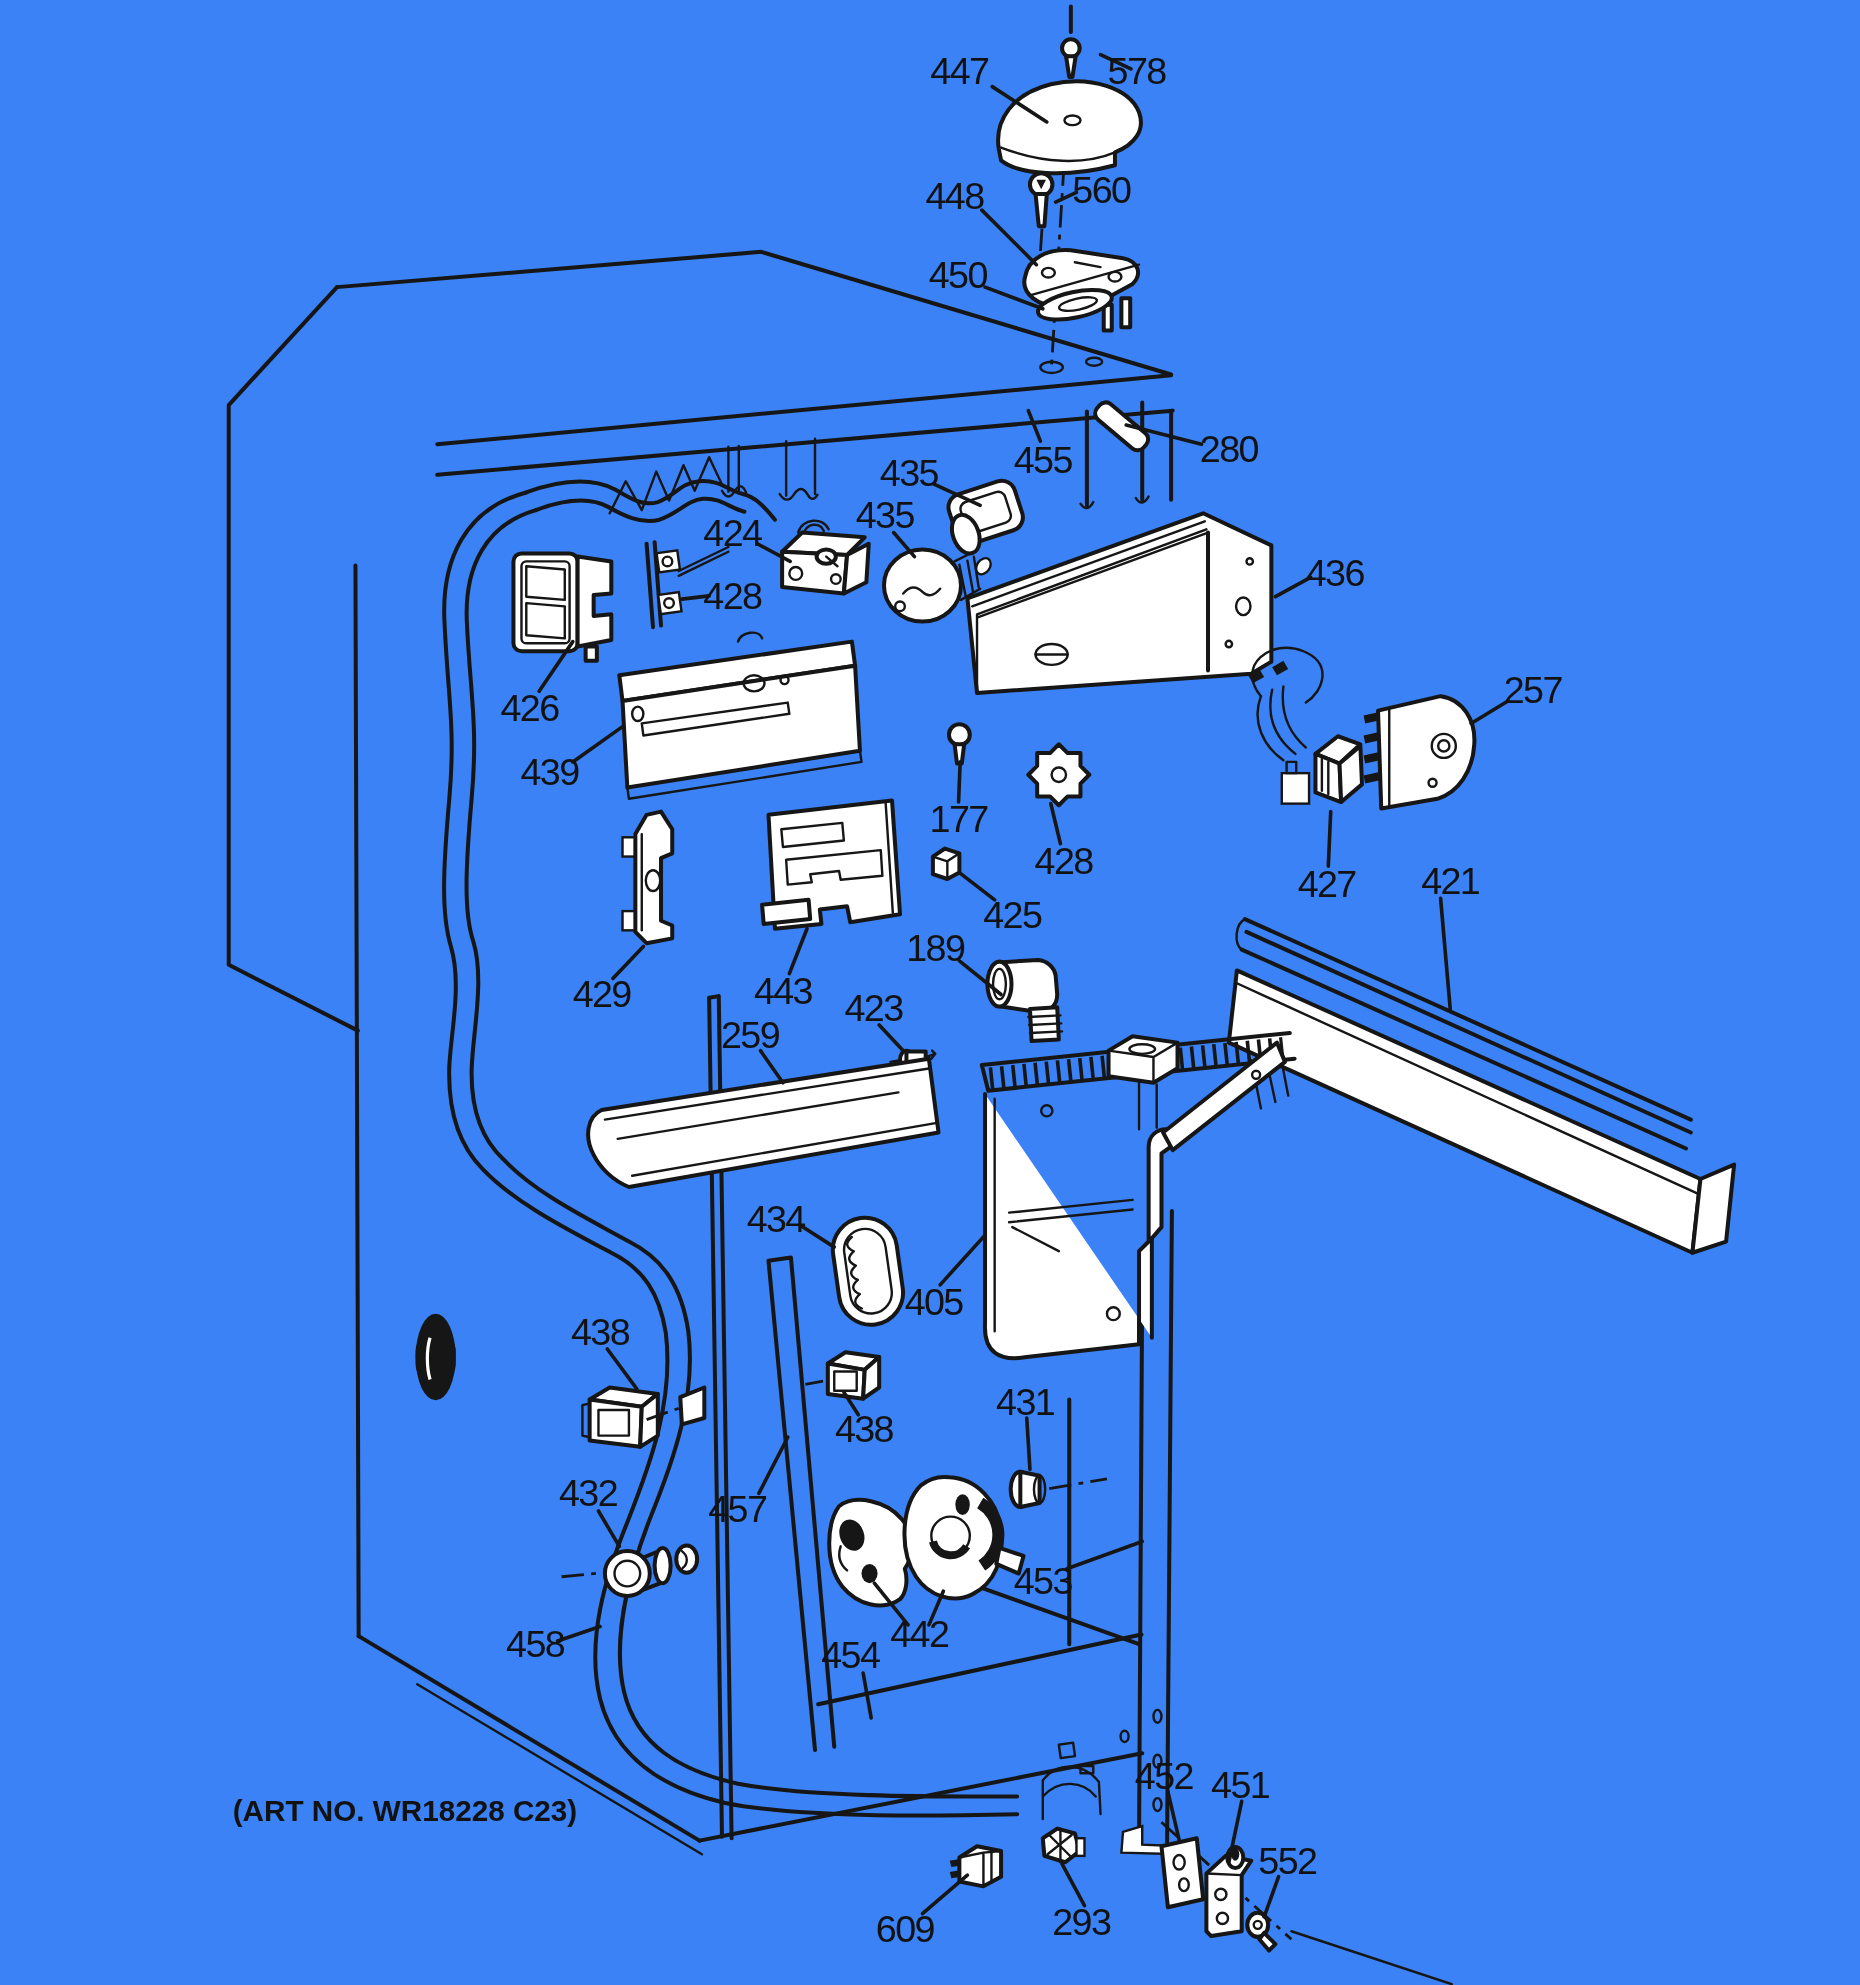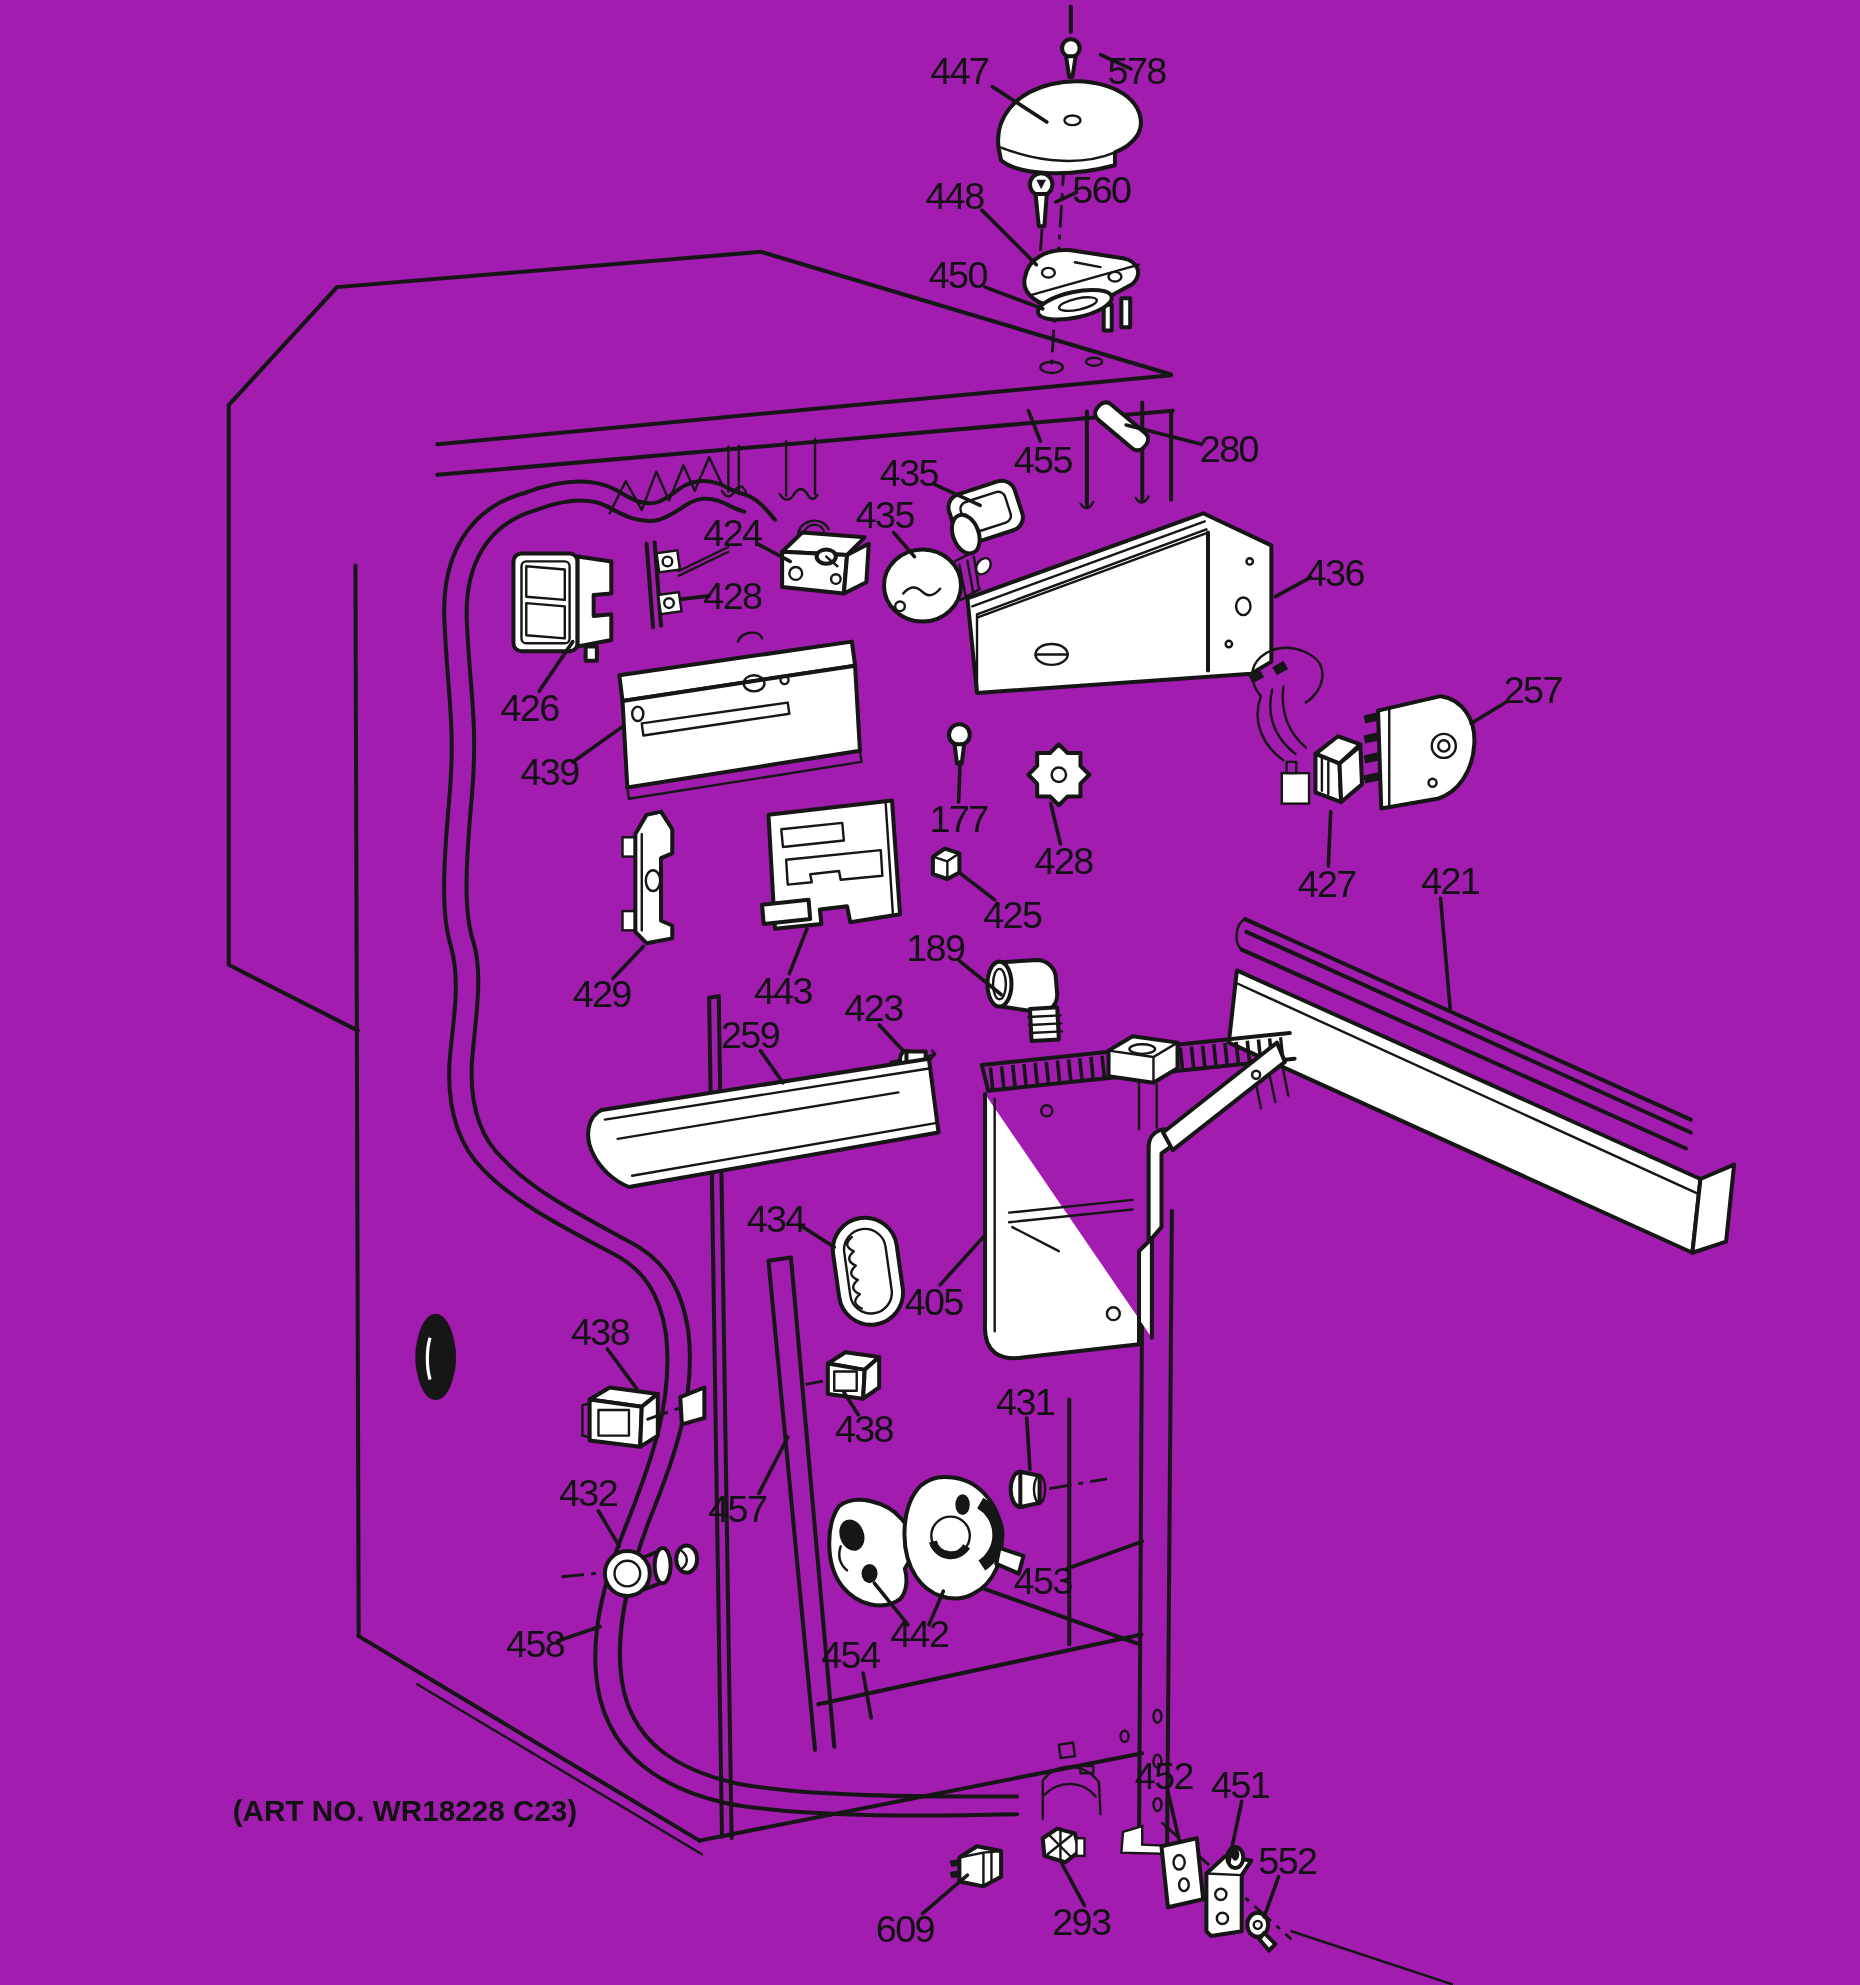--- a/index.html
+++ b/index.html
@@ -1,17 +1,17 @@
 <!DOCTYPE html>
 <html style="font-size:13px"><head>
 <meta charset="utf-8">
 <title>Parts Diagram</title>
 <style>
   html,body{margin:0;padding:0;background:#ffffff;}
-  .stage{position:relative;width:1861px;height:1985px;background:#a21caf;overflow:hidden;}
+  .stage{position:relative;width:1861px;height:1985px;background:#3b82f6;overflow:hidden;}
   svg{position:absolute;left:0;top:0;width:100%;height:100%;}
   .s  {stroke:#161616;stroke-width:5;fill:none;stroke-linejoin:round;stroke-linecap:round;}
   .sw {stroke:#161616;stroke-width:5;fill:#ffffff;stroke-linejoin:round;stroke-linecap:round;}
   .t  {stroke:#161616;stroke-width:3;fill:none;stroke-linejoin:round;stroke-linecap:round;}
   .tw {stroke:#161616;stroke-width:3;fill:#ffffff;}
   .f  {fill:#161616;stroke:none;}
   .dd {stroke:#161616;stroke-width:3.5;fill:none;stroke-dasharray:28 9 6 9;}
   .rib{stroke:#161616;stroke-width:30;fill:none;stroke-dasharray:4.5 9.5;}
   .leader{stroke:#161616;stroke-width:4.5;stroke-linecap:round;}
   .callout{font-family:"Liberation Sans",sans-serif;font-size:47px;letter-spacing:-2px;

